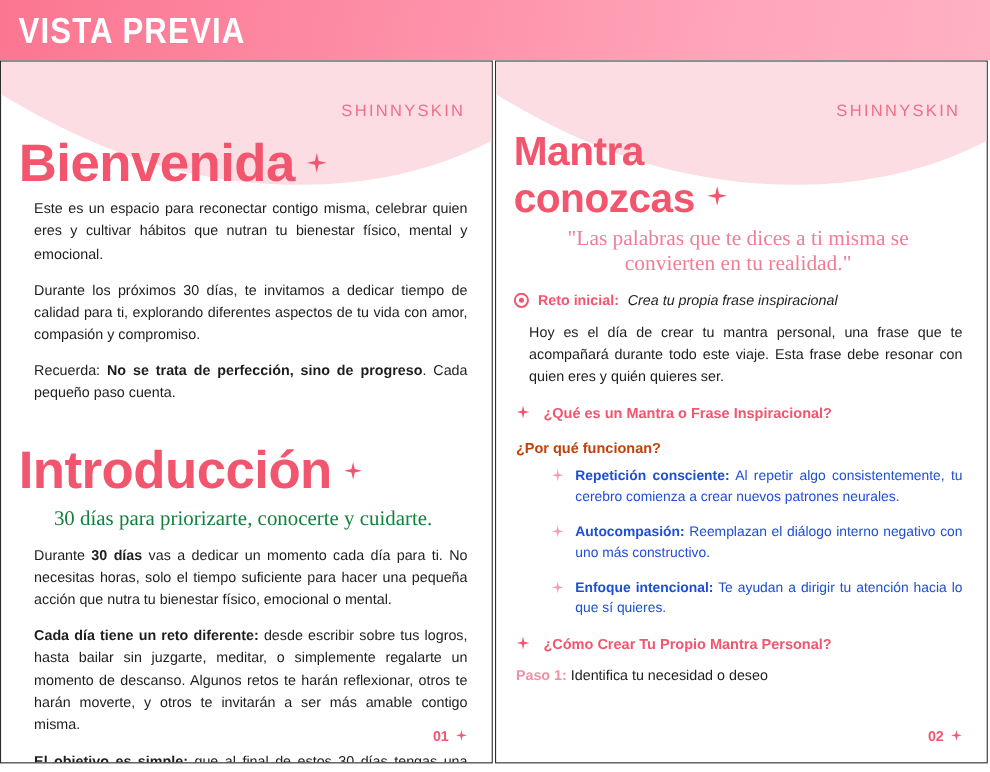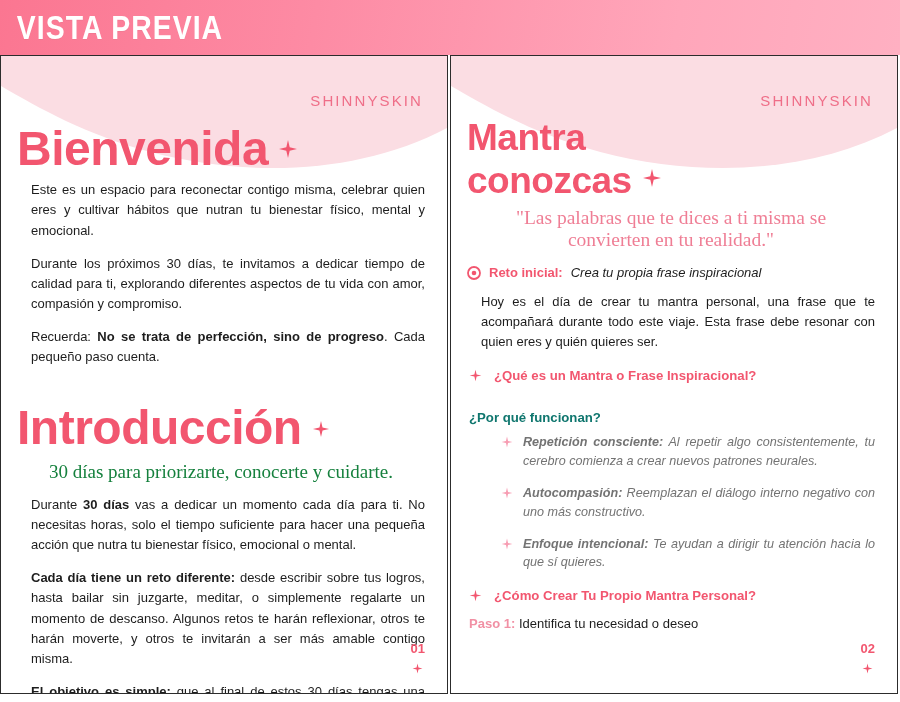--- a/index.html
+++ b/index.html
@@ -152,41 +152,40 @@
     align-items: flex-start;
     gap: 12px;
     margin: 16px 0 10px 2px;
   }
   .sec-head .label {
     color: #f2566f;
     font-weight: bold;
     font-size: 13.2px;
   }
   .sub-head {
-    color: #0f766e;
+    color: #c2410c;
     font-weight: bold;
     font-size: 13.2px;
-    margin: 24px 0 8px 2px;
+    margin: 14px 0 8px 2px;
   }
 
   
   ul.bullets {
     list-style: none;
     margin: 0 0 4px 0;
     padding: 0 0 0 34px;
   }
   ul.bullets li {
     position: relative;
     margin: 0 0 13px 0;
     padding-left: 22px;
-    color: #737373;
+    color: #1d4ed8;
     font-size: 12.6px;
     line-height: 1.5;
     text-align: justify;
-    font-style: italic;
   }
   ul.bullets li .bmark {
     position: absolute;
     left: 0;
     top: 3px;
     line-height: 0;
   }
   ul.bullets li b { font-weight: bold; }
 
   
@@ -201,21 +200,20 @@
   .page-num {
     position: absolute;
     right: 22px;
     bottom: 16px;
     color: #f2566f;
     font-weight: bold;
     font-size: 13px;
     display: flex;
     align-items: center;
     gap: 6px;
-    flex-direction: column;
   }
 </style>
 </head>
 <body>
 
 <div class="banner">
   <div class="banner-title">VISTA PREVIA</div>
 </div>
 
 <div class="spread">

